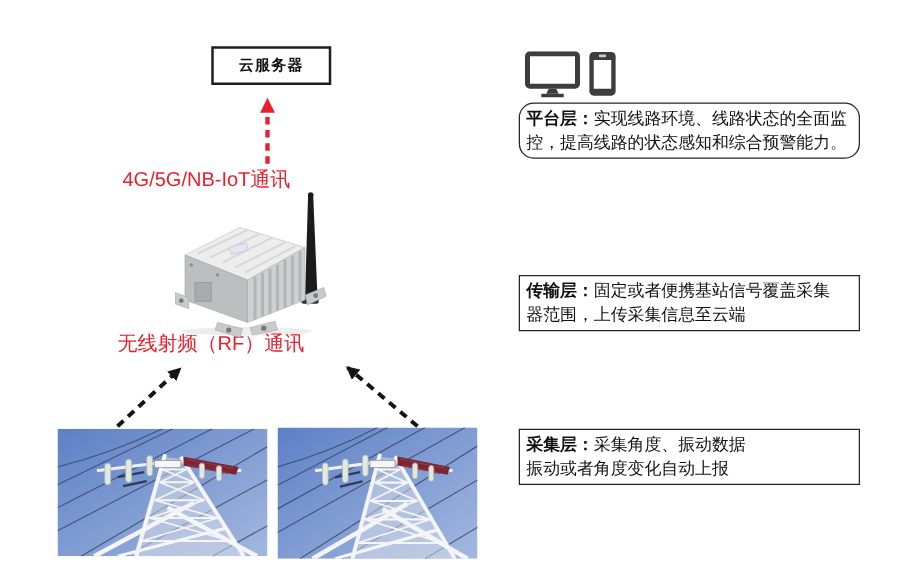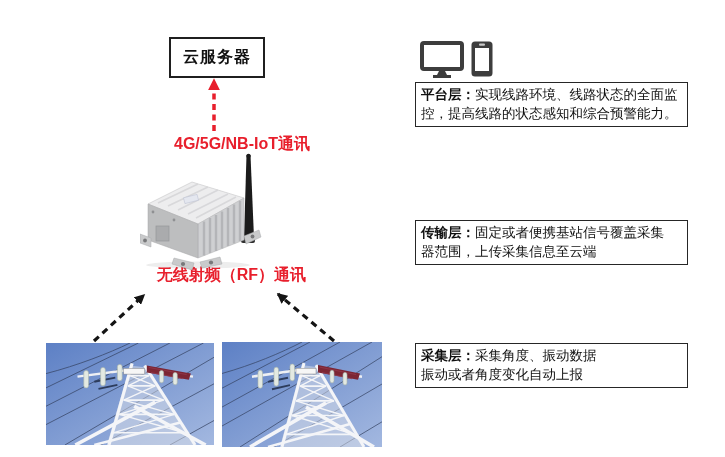--- a/index.html
+++ b/index.html
@@ -2,36 +2,36 @@
 <html><head>
 <meta charset="utf-8">
 <style>
   html,body{margin:0;padding:0;background:#fff;}
   .canvas{
     position:relative;width:725px;height:457px;background:#ffffff;overflow:hidden;
     font-family:"Liberation Sans","DejaVu Sans",sans-serif;color:#111;
   }
   .abs{position:absolute;}
   .cloud-box{
-    left:169px;top:37px;width:96px;height:41px;box-sizing:border-box;
+    left:169px;top:37px;width:96px;height:31px;box-sizing:border-box;
     border:2px solid #1f1f1f;background:#fff;
     display:flex;align-items:center;justify-content:center;
-    font-weight:bold;font-size:16px;letter-spacing:1px;
+    font-weight:bold;font-size:12px;letter-spacing:1px;
   }
-  .red-label{color:#e81f2c;font-weight:bold;text-align:right;white-space:nowrap;}
+  .red-label{color:#e81f2c;font-weight:normal;text-align:left;white-space:nowrap;}
   .cellular-label{left:98px;top:134px;width:212px;font-size:16px;}
   .rf-label{left:94px;top:265px;width:212px;font-size:16px;}
   .layer-box{
     left:415px;width:273px;box-sizing:border-box;background:#fff;
     border:1.5px solid #262626;padding:2px 5px;
     font-size:13.5px;line-height:1.44;
   }
   .layer-box .layer-title{font-weight:bold;}
   .layer-box .layer-body{white-space:pre-line;}
-  .platform-box{top:82px;min-height:43px;}
+  .platform-box{top:82px;min-height:43px;border-radius:12px;}
   .transmission-box{top:220px;min-height:43px;}
   .collection-box{top:343px;min-height:44px;}
   .arrow-overlay{left:0;top:0;pointer-events:none;}
   .photo{display:block;}
 </style>
 </head>
 <body>
 
 <div class="canvas">
 

